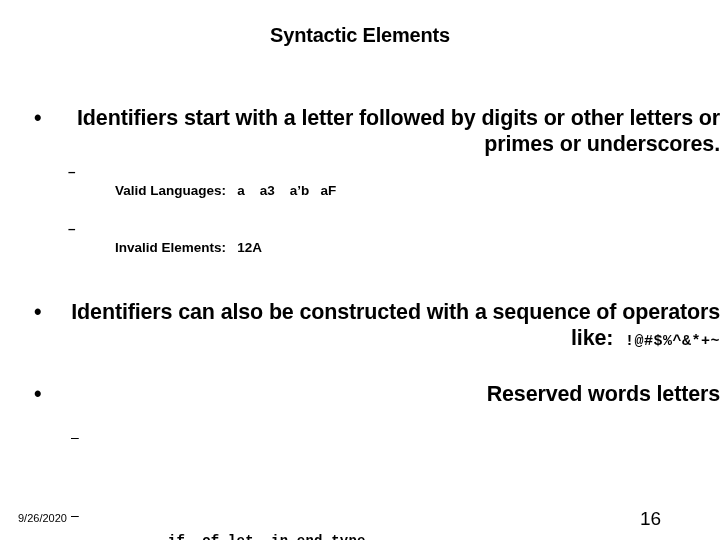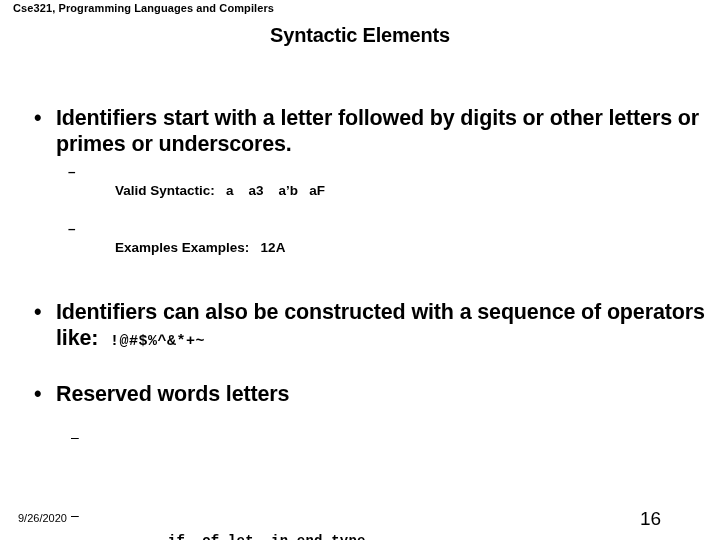--- a/index.html
+++ b/index.html
@@ -54,21 +54,21 @@
     letter-spacing: -0.15px;
     margin: 0;
   }
   .l1 .bullet {
     position: absolute;
     left: 34px;
     top: 0;
     font-size: 21.5px;
     line-height: 26px;
   }
-  .l1-text { display: block; }
+  .l1-text { display: block; text-align: right; }
   .l2-group { margin-top: 5px; }
   .l2 {
     position: relative;
     padding-left: 85px;
     font-size: 13.5px;
     font-weight: bold;
     line-height: 19px;
     letter-spacing: 0px;
     margin: 0;
     white-space: pre;
@@ -123,37 +123,36 @@
     top: 508px;
     font-size: 19px;
     font-weight: normal;
   }
 </style>
 </head>
 <body>
 
 <div class="slide">
 
-  <div class="header">Cse321, Programming Languages and Compilers</div>
 
   <div class="title">Syntactic Elements</div>
 
   <div class="body-area">
 
     <div class="l1">
       <span class="bullet">•</span>
       <span class="l1-text">Identifiers start with a letter followed by digits or other letters or primes or underscores.</span>
     </div>
 
     <div class="l2-group">
       <div class="l2">
-        <span class="dash">–</span><span>Valid Syntactic:</span><span>&nbsp;&nbsp;&nbsp;</span><span>a    a3    a’b   aF</span>
+        <span class="dash">–</span><span>Valid Languages:</span><span>&nbsp;&nbsp;&nbsp;</span><span>a    a3    a’b   aF</span>
       </div>
       <div class="l2">
-        <span class="dash">–</span><span>Examples Examples:</span><span>&nbsp;&nbsp;&nbsp;</span><span>12A</span>
+        <span class="dash">–</span><span>Invalid Elements:</span><span>&nbsp;&nbsp;&nbsp;</span><span>12A</span>
       </div>
     </div>
 
     <div class="gap-a"></div>
 
     <div class="l1">
       <span class="bullet">•</span>
       <span class="l1-text"><span>Identifiers can also be constructed with a sequence of operators like:</span><span>&nbsp;&nbsp;</span><span class="mono-inline">!@#$%^&amp;*+~</span></span>
     </div>
 

